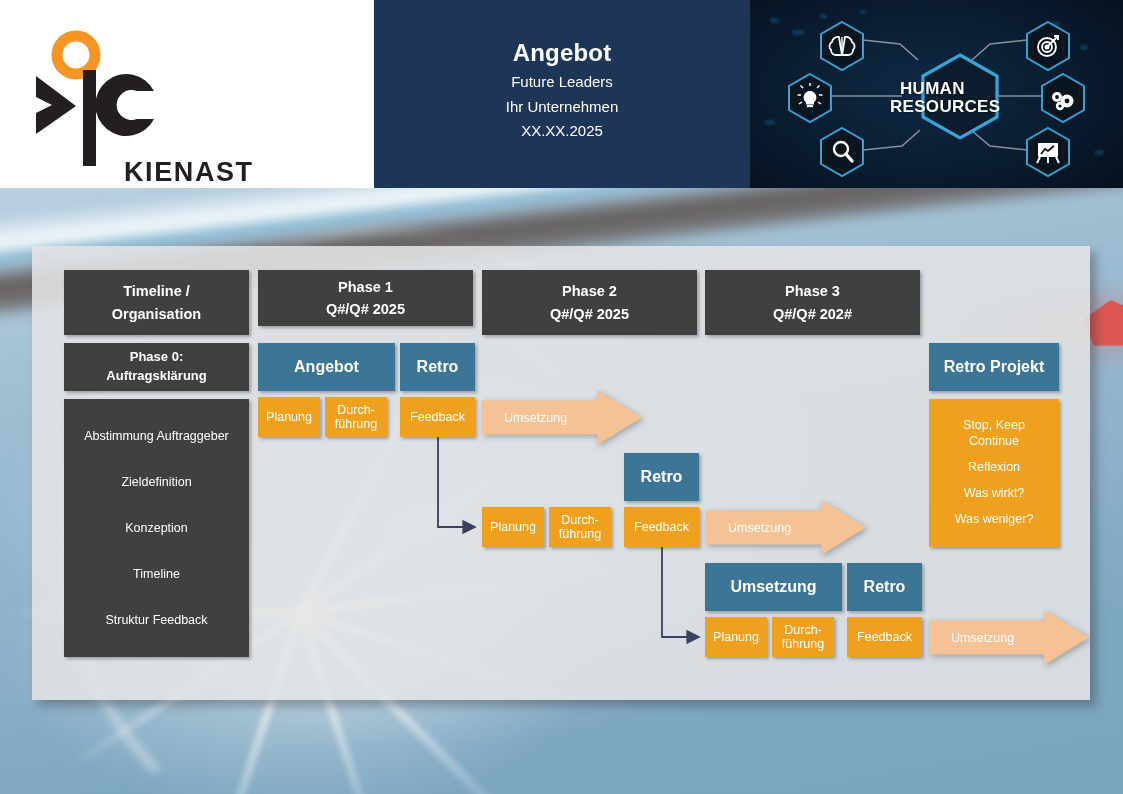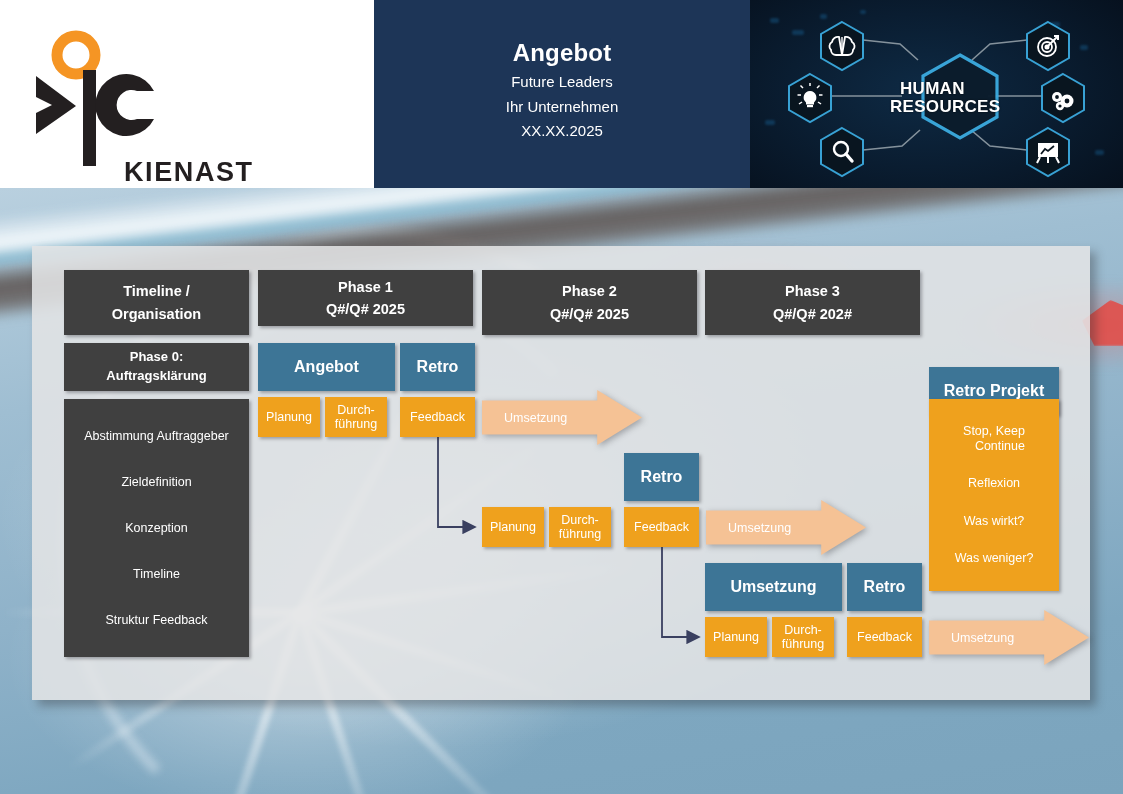--- a/index.html
+++ b/index.html
@@ -365,22 +365,22 @@
       </div>
     </div>
     <div class="box orange ctr small-lbl" style="left:815px; top:371px; width:75px; height:40px;">
       <div><span>Feedback</span></div>
     </div>
     <div class="arrow-umsetzung" style="left:897px; top:364px; width:160px; height:55px;">
       <div class="shape"></div>
       <span class="txt" style="margin-left:22px;">Umsetzung</span>
     </div>
 
-    <div class="box blue ctr stage-lbl" style="left:897px; top:97px; width:130px; height:48px;margin-top:24px;">Retro Projekt</div>
-    <div class="box orange retro-list" style="left:897px; top:153px; width:130px; height:192px;text-align:right;">
+    <div class="box blue ctr stage-lbl" style="left:897px; top:97px; width:130px; height:48px;">Retro Projekt</div>
+    <div class="box orange retro-list" style="left:897px; top:153px; width:130px; height:148px;">
       <div class="retro-item">
         <div>Stop, Keep</div>
         <div>Continue</div>
       </div>
       <div class="retro-item">Reflexion</div>
       <div class="retro-item">Was wirkt?</div>
       <div class="retro-item">Was weniger?</div>
     </div>
 
   </div>

